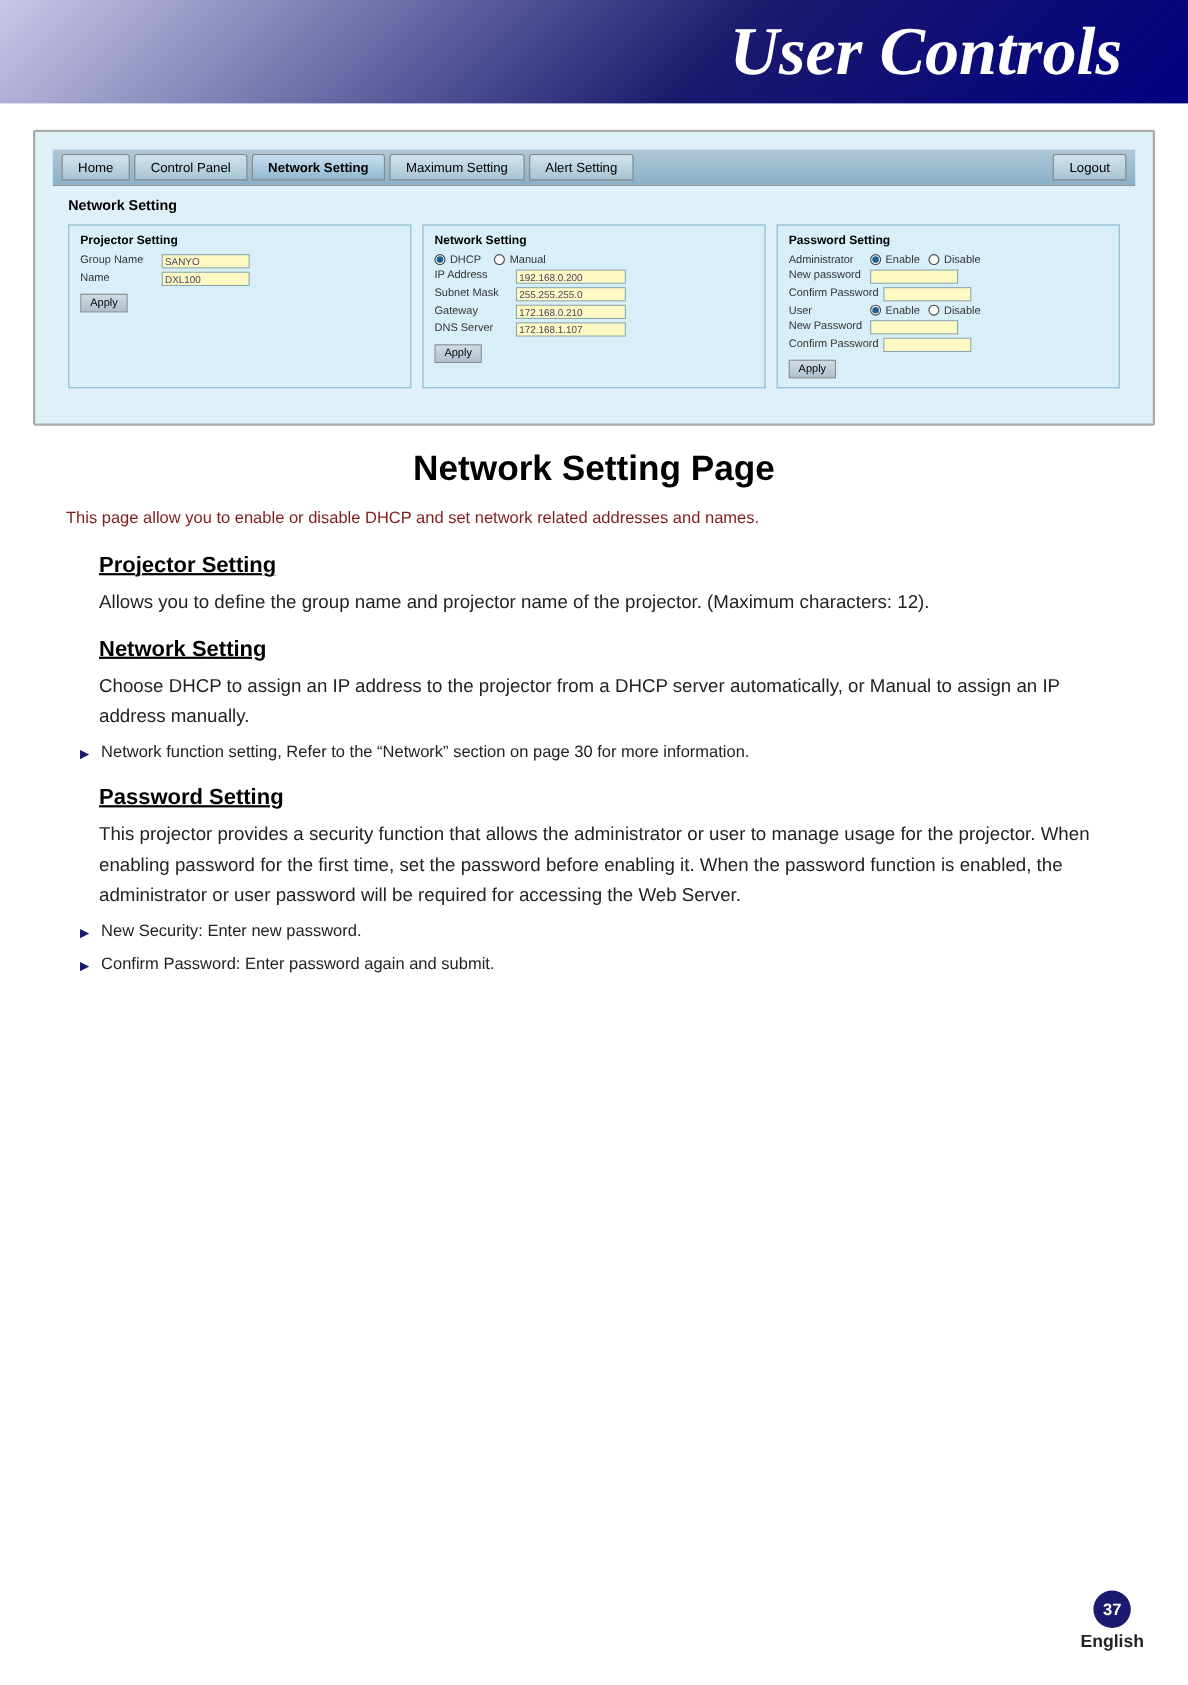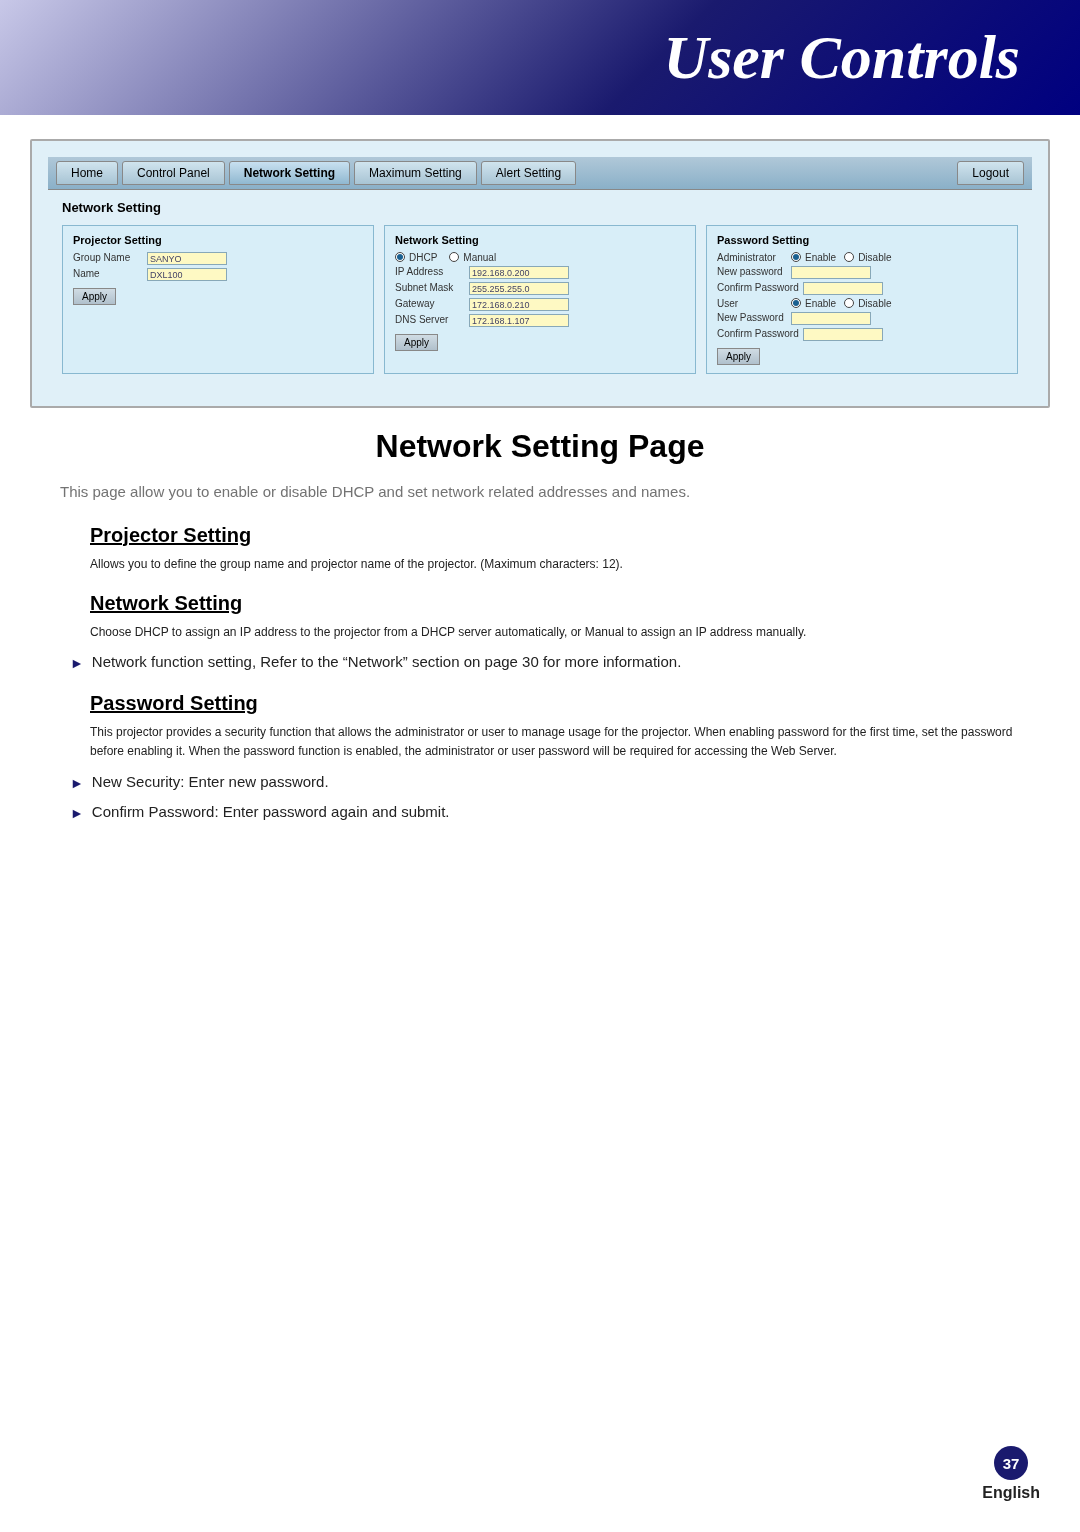--- a/index.html
+++ b/index.html
@@ -8,21 +8,21 @@
       width: 1080px;
       min-height: 1532px;
       background: #fff;
       font-family: Arial, sans-serif;
       position: relative;
     }
 
     
     .page-header {
       background: linear-gradient(135deg, #c8c8e8 0%, #1a1a6e 60%, #000080 100%);
-      height: 115px;
+      height: 94px;
       display: flex;
       align-items: center;
       justify-content: flex-end;
       padding-right: 60px;
     }
 
     .page-title {
       font-size: 62px;
       font-style: italic;
       font-weight: bold;
@@ -147,40 +147,40 @@
     .section-main-title {
       font-size: 32px;
       font-weight: bold;
       text-align: center;
       margin-bottom: 16px;
       color: #000;
     }
 
     .section-intro {
       font-size: 15px;
-      color: #737373;
+      color: #7f1d1d;
       margin-bottom: 20px;
       line-height: 1.5;
     }
 
     .subsection {
       margin-bottom: 18px;
     }
 
     .subsection-title {
       font-size: 20px;
       font-weight: bold;
       text-decoration: underline;
       margin-bottom: 8px;
       color: #000;
       padding-left: 30px;
     }
 
     .subsection-text {
-      font-size: 12px;
+      font-size: 17px;
       color: #222;
       line-height: 1.6;
       padding-left: 30px;
       margin-bottom: 8px;
     }
 
     .bullet-item {
       display: flex;
       align-items: flex-start;
       gap: 8px;

